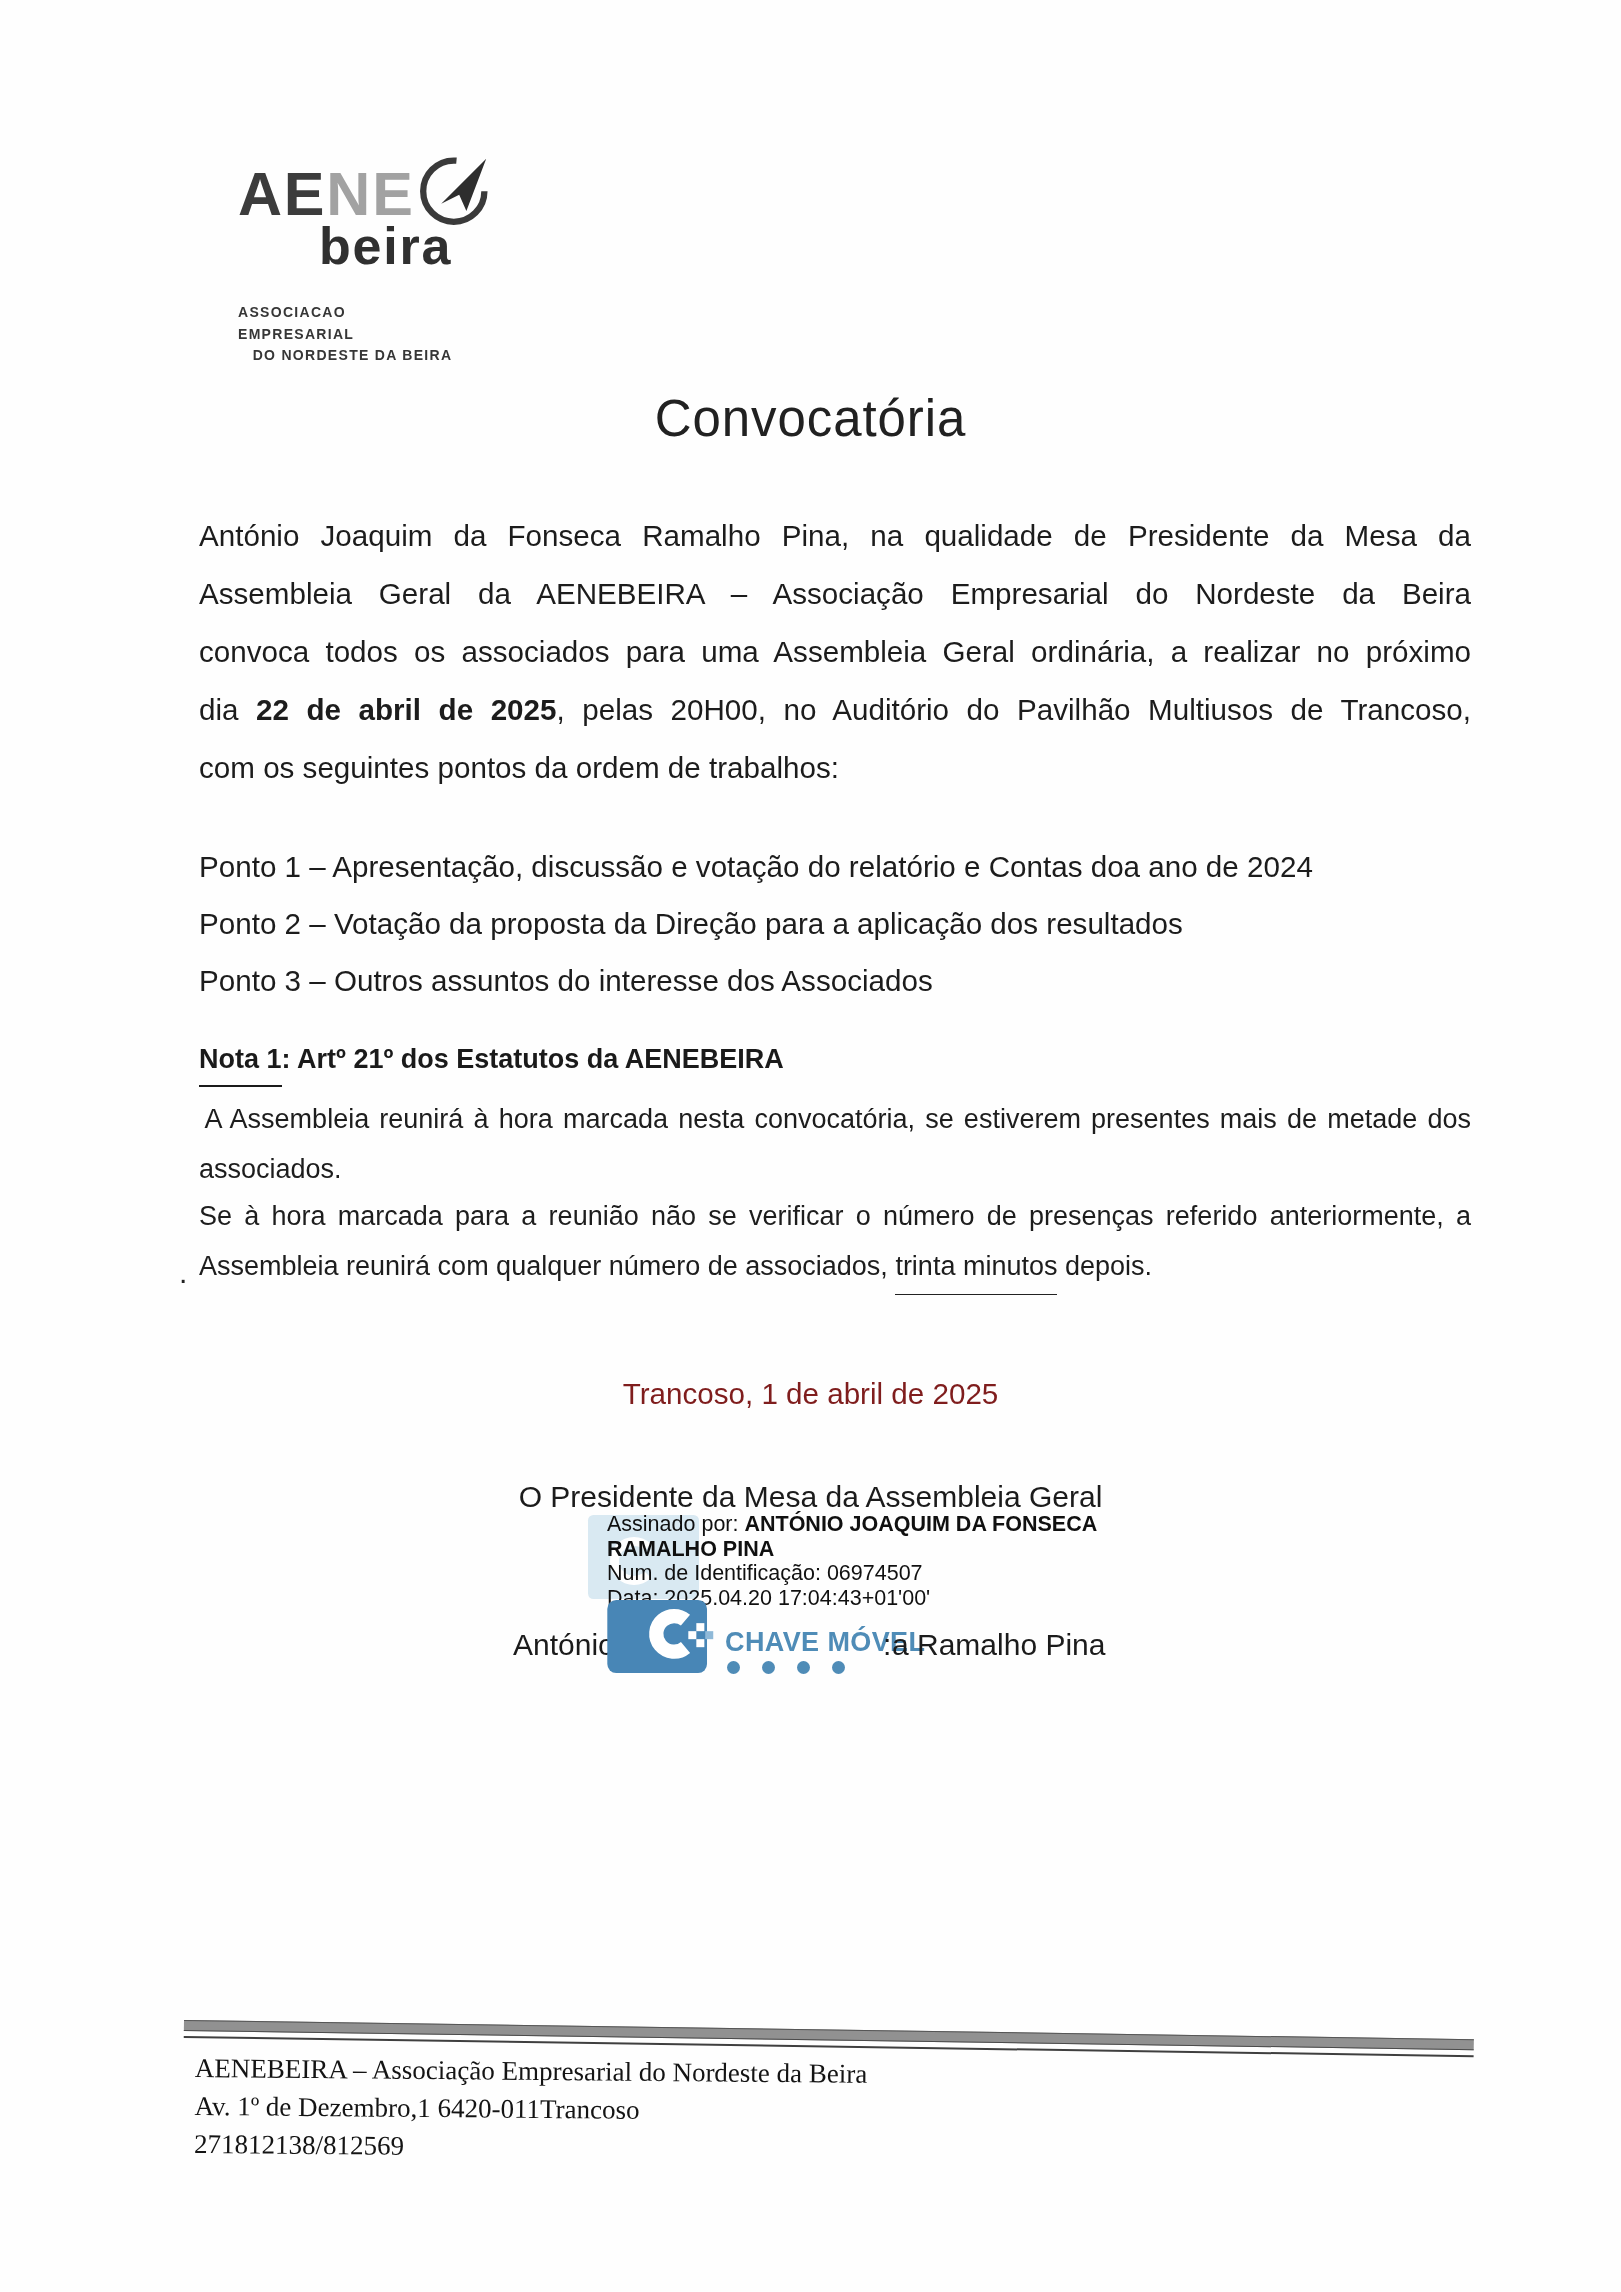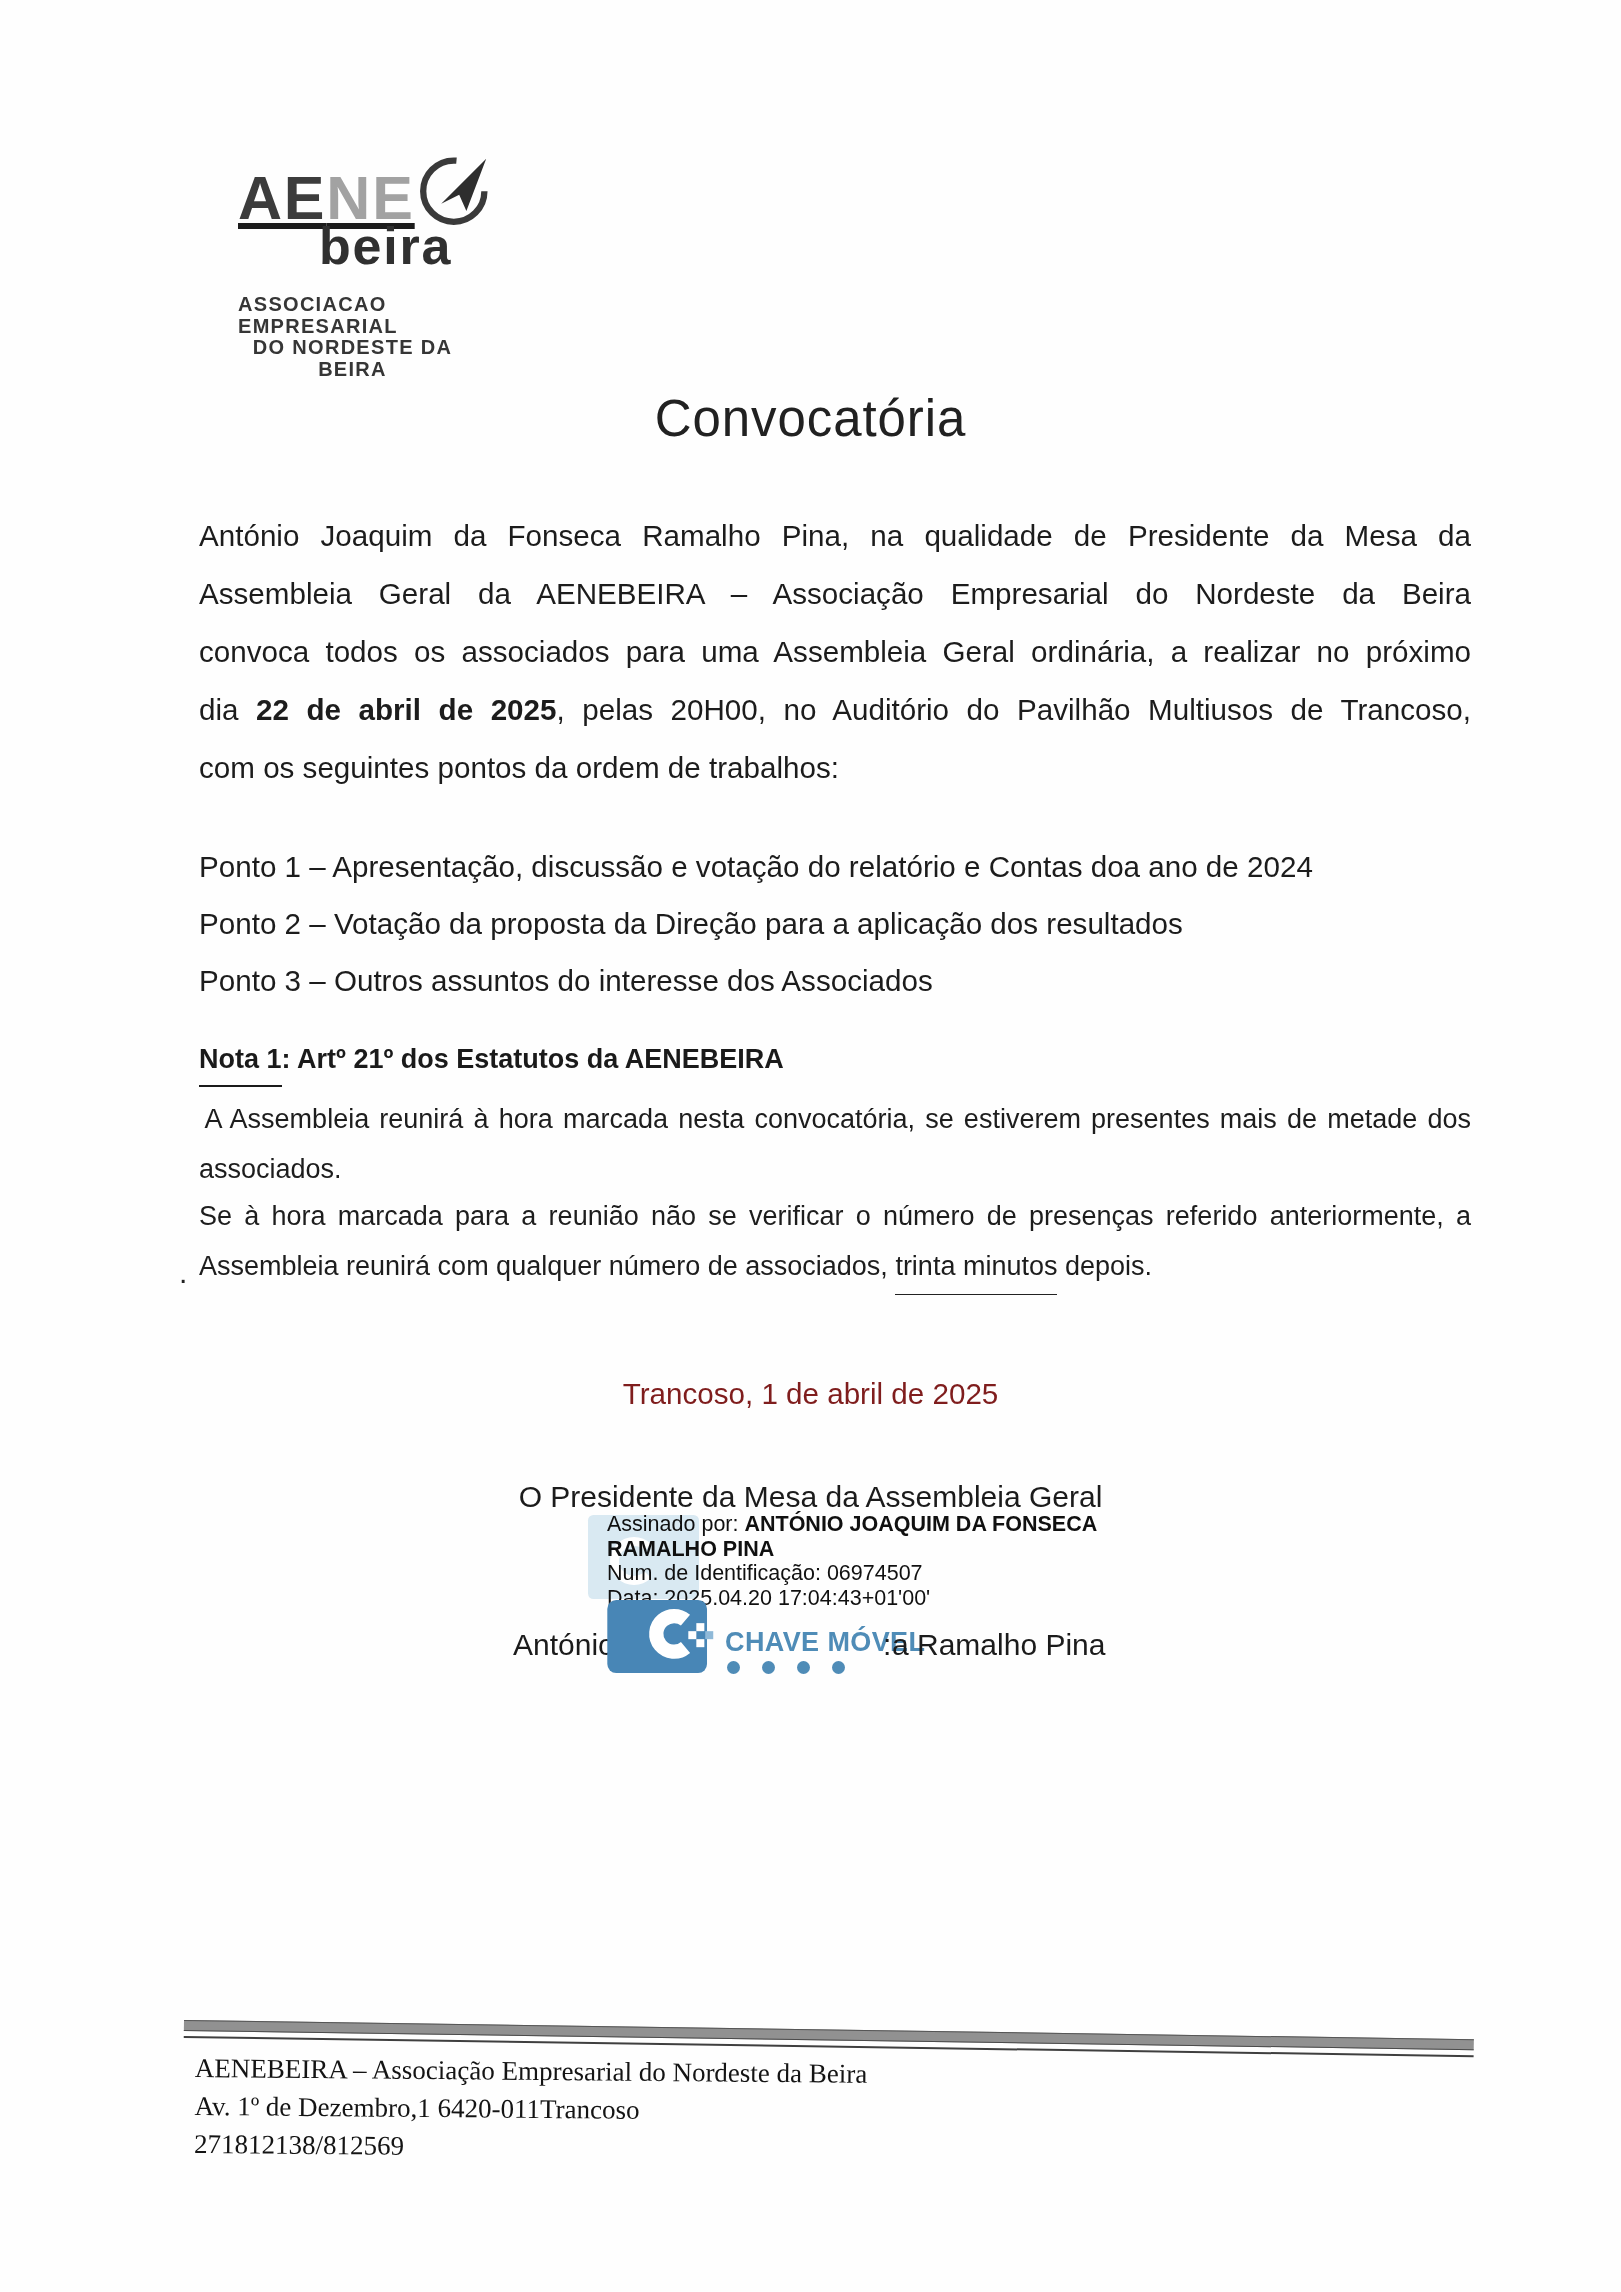--- a/index.html
+++ b/index.html
@@ -4,27 +4,27 @@
 <title>Convocatória</title>
 <style>
   html,body{margin:0;padding:0;}
   body{
     width:1621px;height:2293px;position:relative;background:#fefefe;
     font-family:"Liberation Sans","DejaVu Sans",sans-serif;color:#1c1c1c;
     overflow:hidden;
   }
   
   .logo{position:absolute;left:238px;top:159px;width:287px;}
-  .logo-row{display:flex;align-items:flex-end;text-decoration:underline;}
+  .logo-row{display:flex;align-items:center;}
   .logo-acronym{font-size:61px;font-weight:600;letter-spacing:1.8px;line-height:1;}
   .acr-dark{color:#3c3c3c;}
   .acr-light{color:#a2a2a2;}
   .compass{margin:-10.7px 0 0 1.8px;}
   .logo-wordmark{font-size:52px;font-weight:700;color:#303030;letter-spacing:1.8px;line-height:1;margin:-9px 0 0 81px;}
-  .logo-sub{margin-top:22px;font-size:20px;font-weight:700;letter-spacing:1.3px;color:#363636;line-height:21.5px;width:229px;}
+  .logo-sub{margin-top:30px;font-size:14px;font-weight:700;letter-spacing:1.3px;color:#363636;line-height:21.5px;width:229px;}
   .logo-sub .l2{text-align:center;}
   
   .doc-title{position:absolute;left:0;top:389px;width:100%;text-align:center;
     font-size:51px;font-weight:400;letter-spacing:0.9px;color:#212121;}
   
   .intro{position:absolute;left:199px;top:507px;width:1272px;font-size:29.6px;color:#1c1c1c;}
   .jl{line-height:58px;text-align:justify;text-align-last:justify;}
   .ll{line-height:58px;}
   .b{font-weight:700;}
   .agenda{position:absolute;left:199px;top:838px;width:1308px;font-size:29.6px;}

